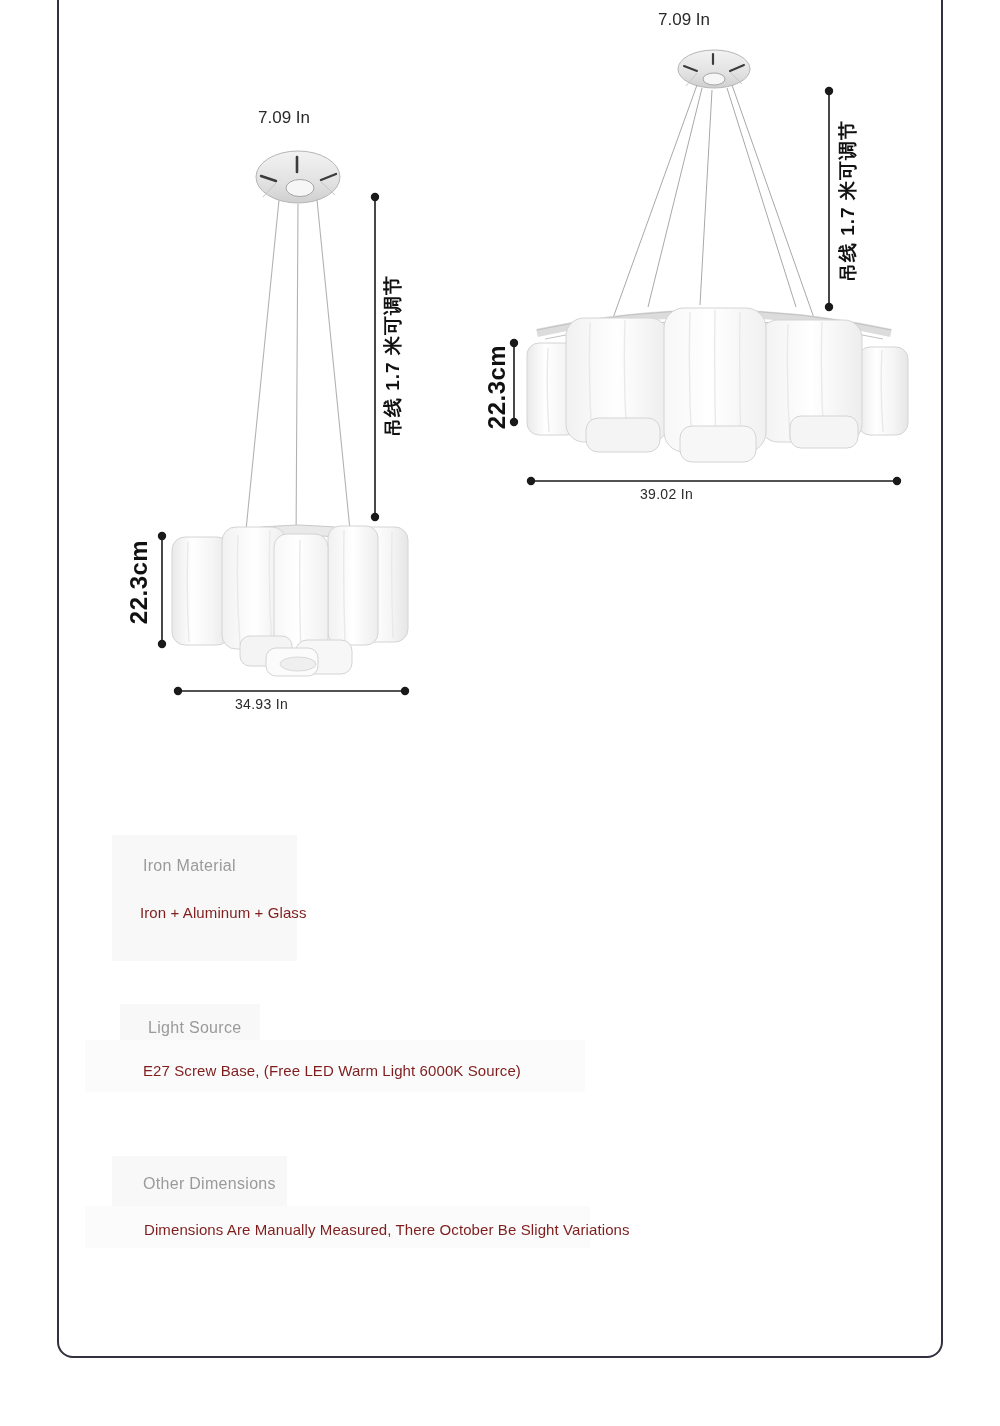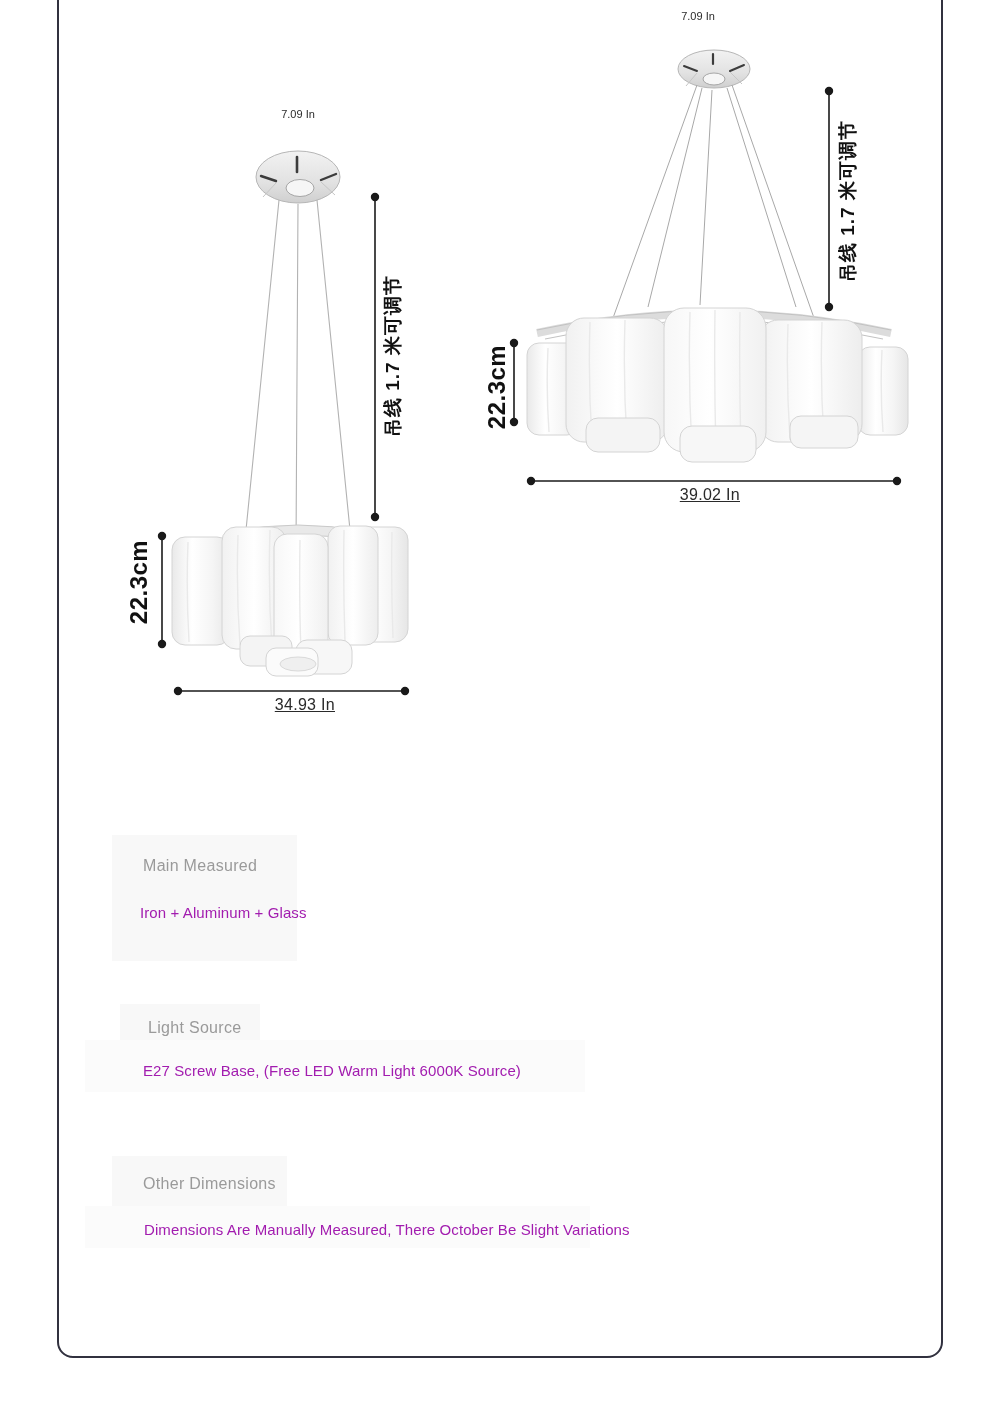--- a/index.html
+++ b/index.html
@@ -2,30 +2,30 @@
 <html><head>
 <meta charset="utf-8">
 <style>
   html,body{margin:0;padding:0;background:#ffffff;}
   .page{position:relative;width:1000px;height:1426px;background:#ffffff;overflow:hidden;
         font-family:"Liberation Sans","DejaVu Sans",sans-serif;color:#1c1c1c;}
   .frame{position:absolute;left:57px;top:-34px;width:886px;height:1392px;
          border:2px solid #31313f;border-radius:16px;box-sizing:border-box;}
   .art{position:absolute;left:0;top:0;}
   .lbl{position:absolute;color:#2a2a2a;}
-  .dim-small{font-size:11px;text-align:center;}
-  .dim-bottom{font-size:16px;text-align:right;letter-spacing:.3px;text-decoration:underline;}
+  .dim-small{font-size:17px;}
+  .dim-bottom{font-size:14px;text-align:left;letter-spacing:.3px;}
   .rot{position:absolute;display:flex;align-items:center;justify-content:center;
        white-space:nowrap;transform:rotate(-90deg);transform-origin:center center;color:#111;}
   .rot-cjk{font-size:19px;font-weight:600;letter-spacing:1px;}
   .rot-cm{font-size:24px;font-weight:600;letter-spacing:.5px;}
   .soft-block{position:absolute;background:#f8f8f8;}
   .soft-band{position:absolute;background:#fbfbfb;}
   .sec-heading{position:absolute;font-size:16px;color:#9a9a9a;letter-spacing:.3px;}
-  .sec-body{position:absolute;font-size:15px;color:#a21caf;letter-spacing:.1px;}
+  .sec-body{position:absolute;font-size:15px;color:#7f1d1d;letter-spacing:.1px;}
 </style>
 </head>
 <body>
 
 <div class="page">
 
   <div class="frame"></div>
 
   <svg class="art" width="1000" height="800" viewBox="0 0 1000 800">
     <defs>
@@ -150,21 +150,21 @@
   <span class="lbl dim-bottom" style="left:235px;top:696px;width:100px">34.93 In</span>
   <span class="lbl dim-bottom" style="left:640px;top:486px;width:100px">39.02 In</span>
 
   <div class="soft-block" style="left:112px;top:835px;width:185px;height:126px"></div>
   <div class="soft-block" style="left:120px;top:1004px;width:140px;height:36px"></div>
   <div class="soft-band" style="left:85px;top:1040px;width:500px;height:52px"></div>
   <div class="soft-block" style="left:112px;top:1156px;width:175px;height:50px"></div>
   <div class="soft-band" style="left:85px;top:1206px;width:505px;height:42px"></div>
 
   <div>
-    <span class="sec-heading" style="left:143px;top:857px">Main Measured</span>
+    <span class="sec-heading" style="left:143px;top:857px">Iron Material</span>
     <span class="sec-body" style="left:140px;top:904px">Iron + Aluminum + Glass</span>
   </div>
 
   <div>
     <span class="sec-heading" style="left:148px;top:1019px">Light Source</span>
     <span class="sec-body" style="left:143px;top:1062px">E27 Screw Base, (Free LED Warm Light 6000K Source)</span>
   </div>
 
   <div>
     <span class="sec-heading" style="left:143px;top:1175px">Other Dimensions</span>

